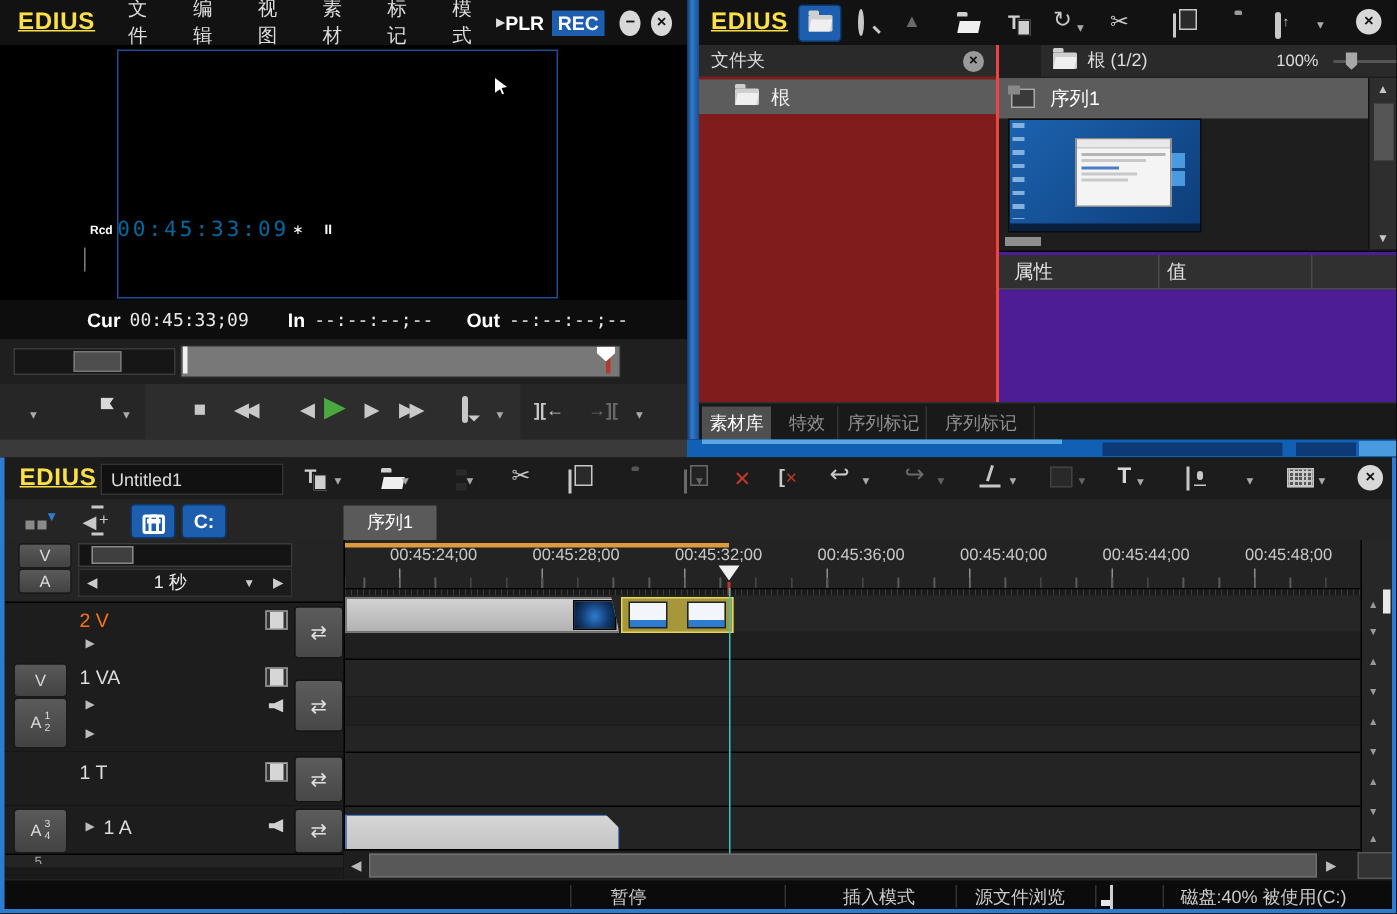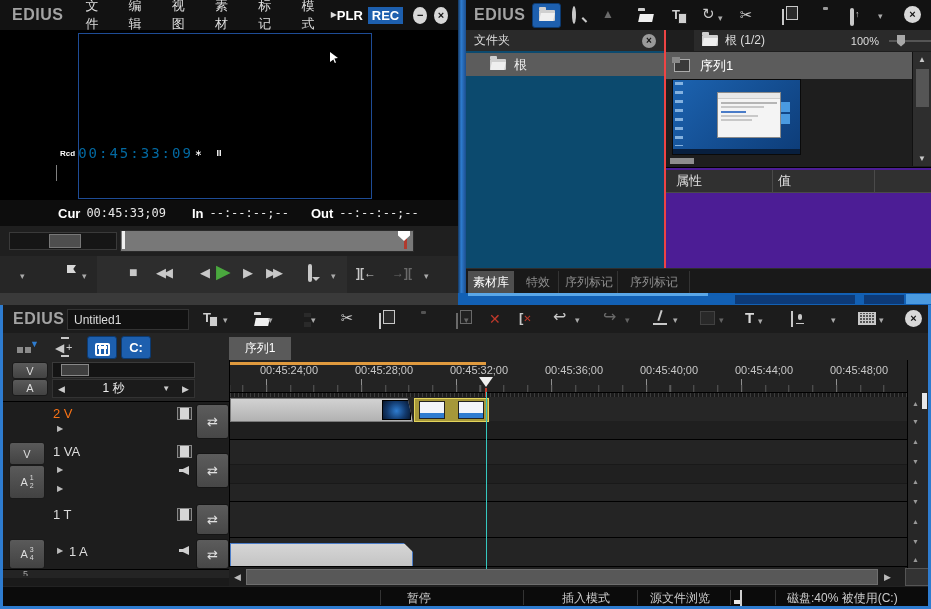--- a/index.html
+++ b/index.html
@@ -1,21 +1,21 @@
 <!DOCTYPE html>
 <html><head>
 <meta charset="utf-8">
 <style>
   html,body{margin:0;padding:0;background:#000;}
   #app{position:relative;width:931px;height:609px;overflow:hidden;background:#101010;
        font-family:"Liberation Sans","DejaVu Sans",sans-serif;color:#ddd;font-size:12px;
        -webkit-font-smoothing:antialiased;}
   .abs{position:absolute;}
   .row{display:flex;align-items:center;}
-  .logo{font-weight:bold;font-size:16px;color:#a3a3a3;letter-spacing:.5px;}
+  .logo{font-weight:bold;font-size:16px;color:#fde047;letter-spacing:.5px;text-decoration:underline;}
   .menu-item{color:#ddd;font-size:13px;cursor:default;}
   .chev{color:#aaa;font-size:9px;line-height:1;}
   .circle-btn{width:17px;height:17px;border-radius:50%;background:#d8d8d8;color:#111;
       display:flex;align-items:center;justify-content:center;font-size:11px;font-weight:bold;line-height:1;}
   .circle-btn.small{width:14px;height:14px;background:#9a9a9a;font-size:10px;}
   .ico{color:#c8c8c8;line-height:1;}
   .dim{color:#6a6a6a;}
   
   .folder{position:relative;width:16px;height:11px;background:#cfcfcf;border-radius:1px;}
   .folder:before{content:"";position:absolute;top:-3px;left:0;width:7px;height:3px;background:#cfcfcf;border-radius:1px 1px 0 0;}
@@ -163,21 +163,21 @@
       <span class="abs ico" style="left:274px;top:7px;font-size:15px;">✂</span>
       <span class="abs copy" style="left:304px;top:9px;"></span>
       <span class="abs paste" style="left:340px;top:8px;"></span>
       <span class="abs exportbox" style="left:370px;top:9px;"></span>
       <span class="abs chev" style="left:412px;top:12px;">▾</span>
       <span class="abs circle-btn" style="left:438px;top:6px;">
           <span>×</span>
         </span>
     </div>
 
-    <div class="abs" style="left:0;top:30px;width:198px;height:238px;background:#0c4a6e;border-right:6px solid #ef4444;">
+    <div class="abs" style="left:0;top:30px;width:198px;height:238px;background:#7f1d1d;border-right:6px solid #ef4444;">
       <div class="abs row" style="left:0;top:0;width:198px;height:21px;background:#2a2a2a;">
         <span style="margin-left:8px;color:#ddd;">文件夹</span>
         <span style="flex:1"></span>
         <span class="circle-btn small" style="margin-right:8px;">
             <span>×</span>
           </span>
       </div>
       <div class="abs row" style="left:0;top:23px;width:198px;height:23px;background:#5c5c5c;">
         <span class="folder open" style="margin-left:24px;"></span>
         <span style="margin-left:8px;color:#eee;font-size:13px;">根</span>

